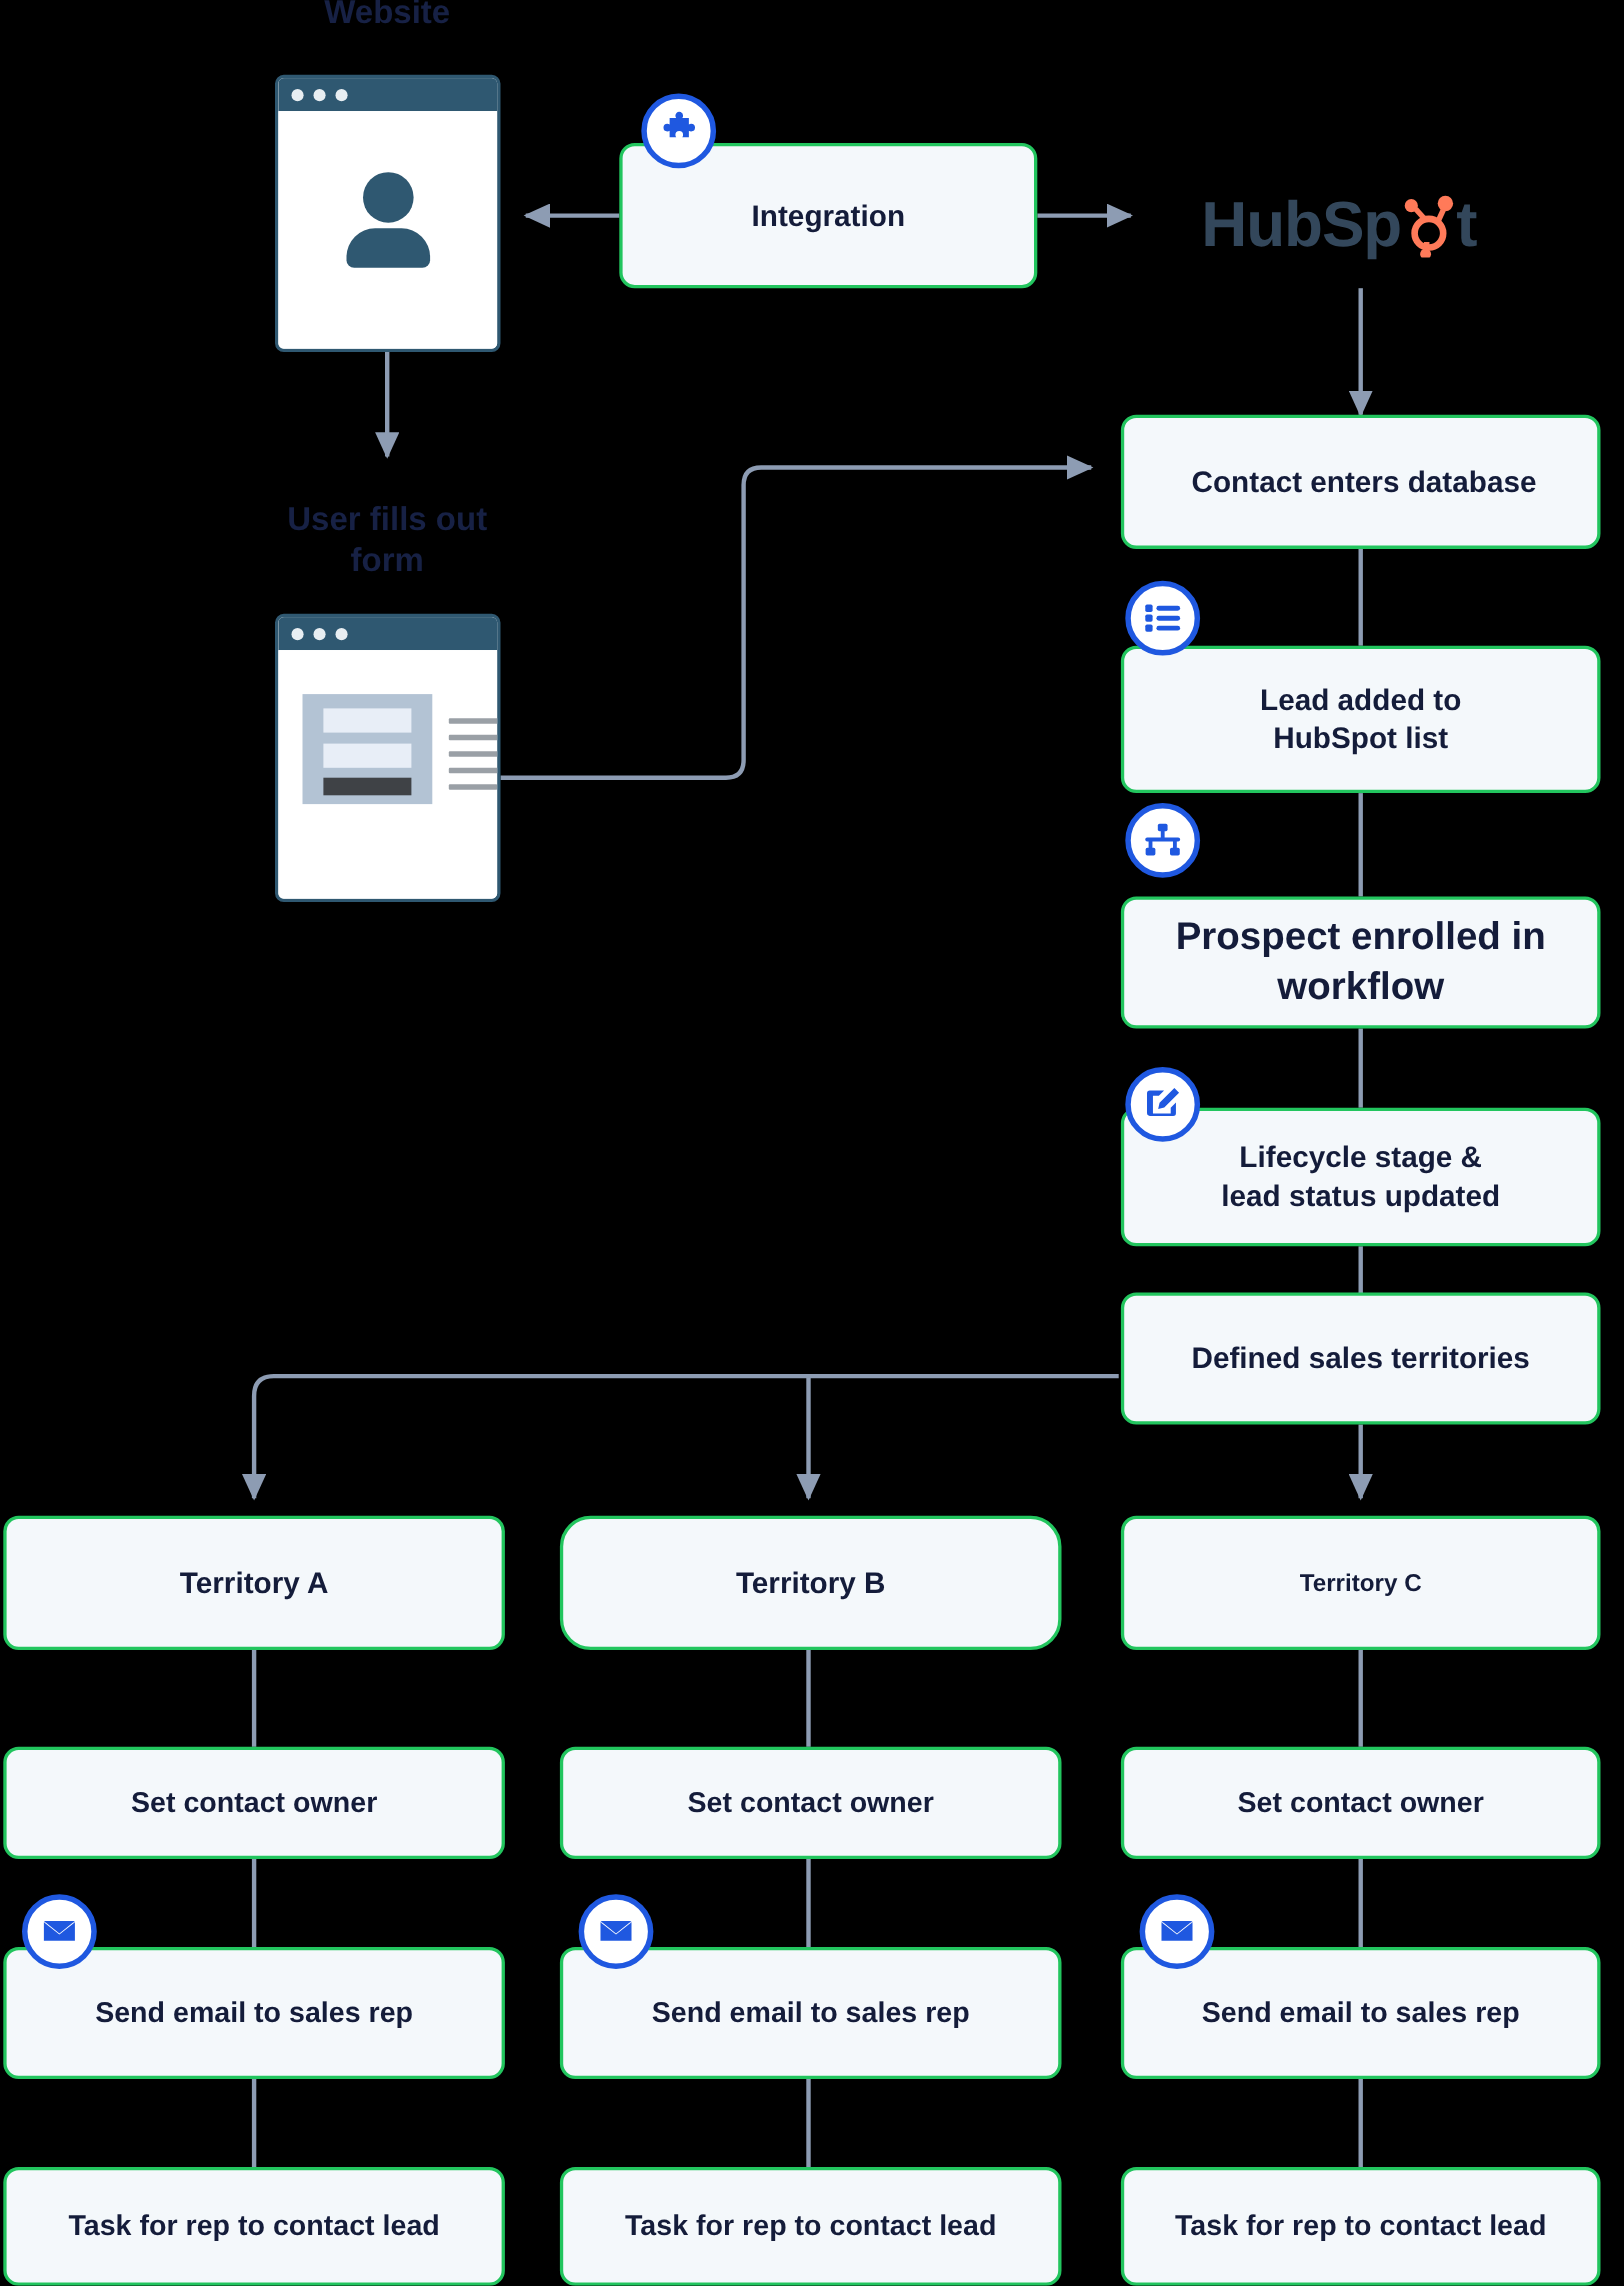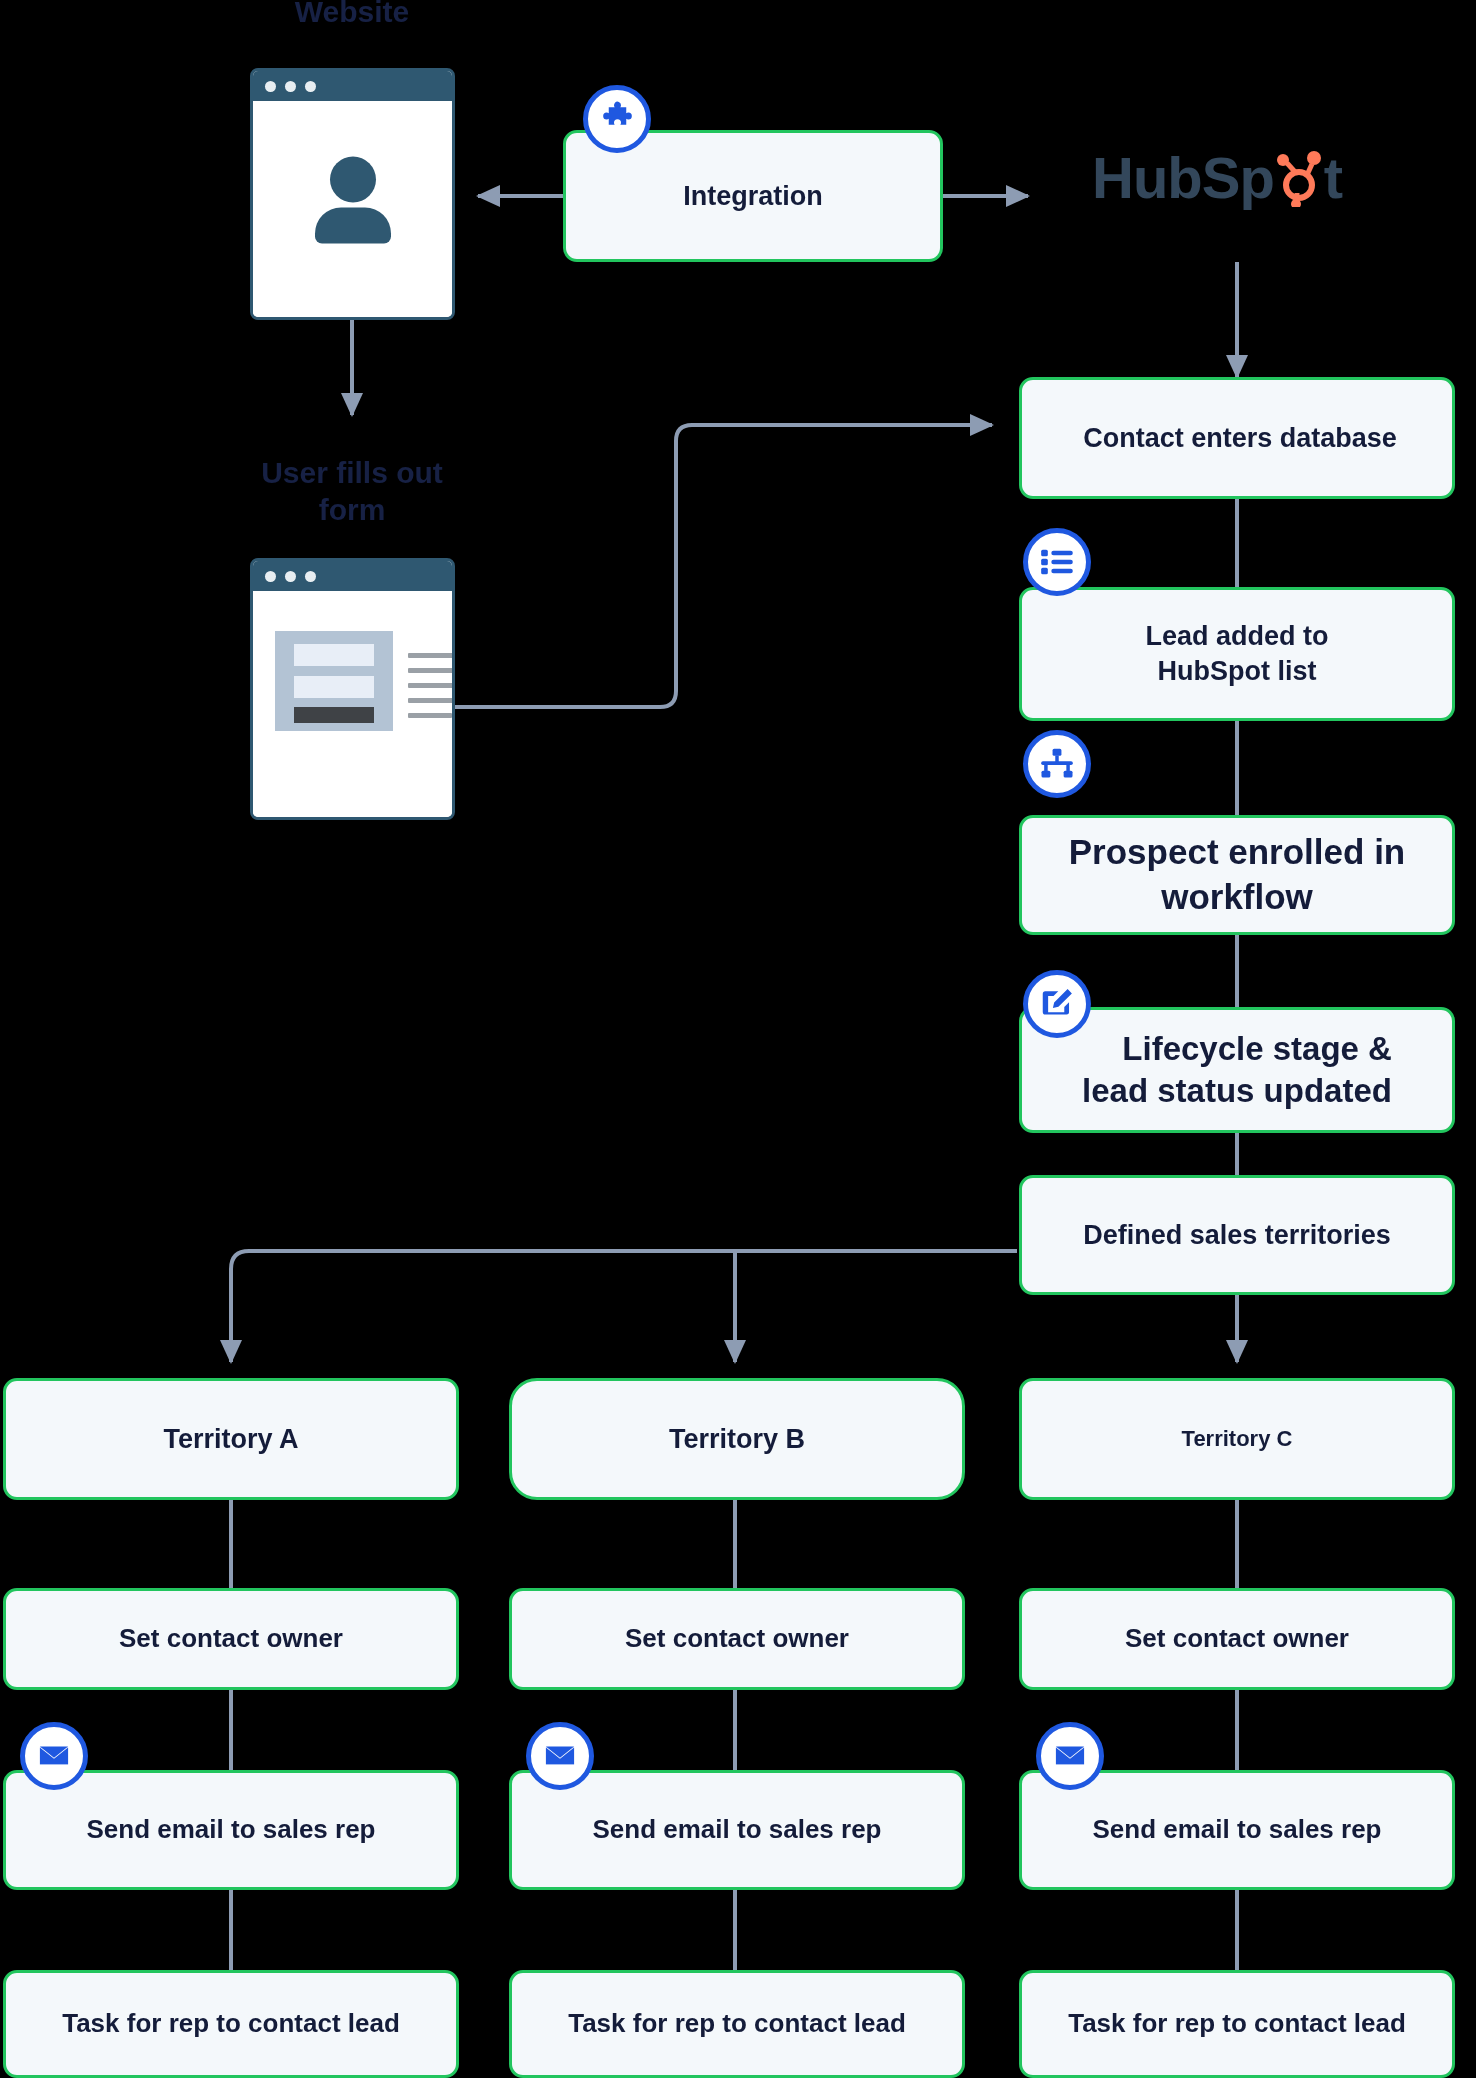--- a/index.html
+++ b/index.html
@@ -245,21 +245,21 @@
       <div class="txtlines">
         <span style="width:82px"></span>
         <span style="width:82px"></span>
         <span style="width:80px"></span>
         <span style="width:80px"></span>
         <span style="width:44px"></span>
       </div>
     </div>
   </div>
 
-  <div class="hubspot" style="left:1092px; top:149px;">
+  <div class="hubspot" style="left:1092px; top:176px;">
     <span class="word">HubSp</span>
     <svg width="50" height="58" viewBox="0 0 50 58">
       <circle cx="25" cy="36" r="13" fill="none" stroke="#ff7a59" stroke-width="6"></circle>
       <circle cx="40" cy="9" r="7" fill="#ff7a59"></circle>
       <circle cx="9" cy="11" r="6" fill="#ff7a59"></circle>
       <circle cx="22" cy="55" r="5" fill="#ff7a59"></circle>
       <path d="M13,14 L22,24" stroke="#ff7a59" stroke-width="5"></path>
       <path d="M38,15 L33,26" stroke="#ff7a59" stroke-width="5"></path>
       <path d="M23,49 L23,44" stroke="#ff7a59" stroke-width="5"></path>
     </svg>
@@ -307,21 +307,21 @@
       <rect x="9.2" y="2.4" width="5.6" height="4.4" rx="1" fill="#1f58e0"></rect>
       <rect x="2.2" y="16.2" width="5.6" height="4.4" rx="1" fill="#1f58e0"></rect>
       <rect x="16.2" y="16.2" width="5.6" height="4.4" rx="1" fill="#1f58e0"></rect>
       <rect x="2" y="10.3" width="20" height="2.3" rx="1.1" fill="#1f58e0"></rect>
       <rect x="10.9" y="6.6" width="2.2" height="4.2" fill="#1f58e0"></rect>
       <rect x="3.9" y="12.2" width="2.2" height="4.2" fill="#1f58e0"></rect>
       <rect x="17.9" y="12.2" width="2.2" height="4.2" fill="#1f58e0"></rect>
     </svg>
   </div>
 
-  <div class="node" style="left:1019px; top:1007px; width:436px; height:126px; font-size:33px;text-align:right;">
+  <div class="node" style="left:1019px; top:1007px; width:436px; height:126px; font-size:27px;">
     <span class="lbl">
       <span>Lifecycle stage &amp;</span><br>
       <span>lead status updated</span>
     </span>
   </div>
   <div class="badge" style="left:1023px; top:970px;">
     <svg width="38" height="38" viewBox="0 0 24 24">
       <path fill="#1f58e0" d="M3 5.6A1.6 1.6 0 0 1 4.6 4h8.2l-3 3H6.4v10.2h10.2v-3.3l3-3v6A1.6 1.6 0 0 1 18 18.6H4.6A1.6 1.6 0 0 1 3 17V5.6z"></path>
       <path fill="#1f58e0" d="M18.7 2.6l2.7 2.7-8.5 8.5-3.5.8.8-3.5 8.5-8.5z"></path>
     </svg>

